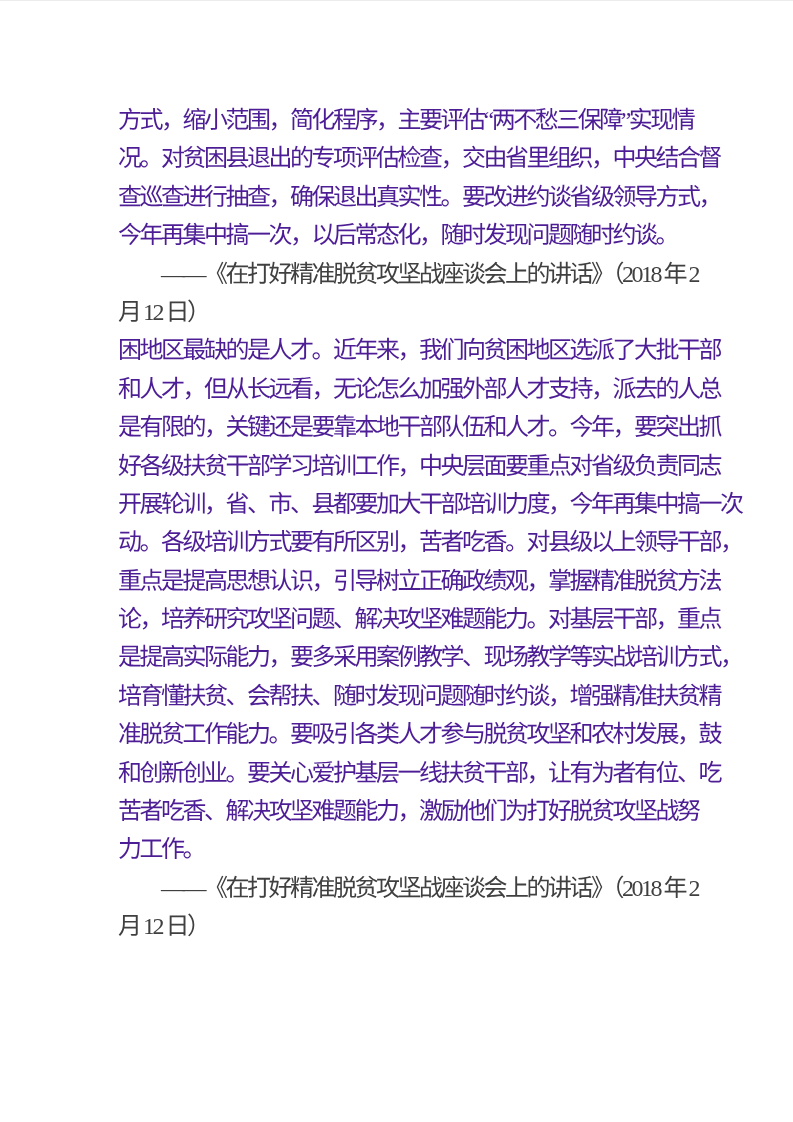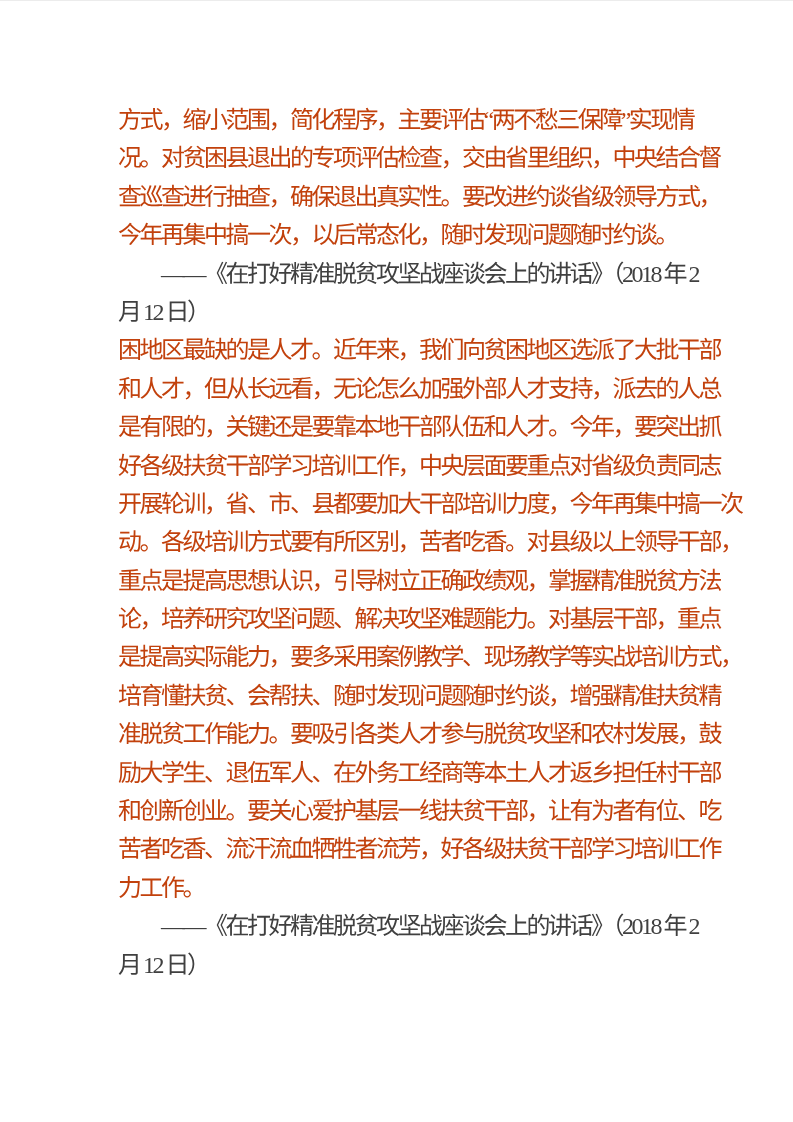--- a/index.html
+++ b/index.html
@@ -30,21 +30,21 @@
   }
   .block {
     margin: 0;
     padding: 0;
   }
   .line {
     height: 38.4px;
     line-height: 38.4px;
     font-size: 24px;
     letter-spacing: -2.5px;
-    color: #c2410c;
+    color: #4c1d95;
     white-space: nowrap;
     font-weight: 400;
   }
   .line.indent {
     padding-left: 43px;
   }
   
   .block.citation .line {
     color: #404040;
   }
@@ -69,23 +69,22 @@
         <div class="line">和人才，但从长远看，无论怎么加强外部人才支持，派去的人总</div>
         <div class="line">是有限的，关键还是要靠本地干部队伍和人才。今年，要突出抓</div>
         <div class="line">好各级扶贫干部学习培训工作，中央层面要重点对省级负责同志</div>
         <div class="line">开展轮训，省、市、县都要加大干部培训力度，今年再集中搞一次</div>
         <div class="line">动。各级培训方式要有所区别，苦者吃香。对县级以上领导干部，</div>
         <div class="line">重点是提高思想认识，引导树立正确政绩观，掌握精准脱贫方法</div>
         <div class="line">论，培养研究攻坚问题、解决攻坚难题能力。对基层干部，重点</div>
         <div class="line">是提高实际能力，要多采用案例教学、现场教学等实战培训方式，</div>
         <div class="line">培育懂扶贫、会帮扶、随时发现问题随时约谈，增强精准扶贫精</div>
         <div class="line">准脱贫工作能力。要吸引各类人才参与脱贫攻坚和农村发展，鼓</div>
-        <div class="line">励大学生、退伍军人、在外务工经商等本土人才返乡担任村干部</div>
         <div class="line">和创新创业。要关心爱护基层一线扶贫干部，让有为者有位、吃</div>
-        <div class="line">苦者吃香、流汗流血牺牲者流芳，好各级扶贫干部学习培训工作</div>
+        <div class="line">苦者吃香、解决攻坚难题能力，激励他们为打好脱贫攻坚战努</div>
         <div class="line">力工作。</div>
       </div>
       <div class="block citation">
         <div class="line indent">——《在打好精准脱贫攻坚战座谈会上的讲话》（2018 年 2</div>
         <div class="line">月 12 日）</div>
       </div>
     </div>
 </div>
 
 </body></html>

